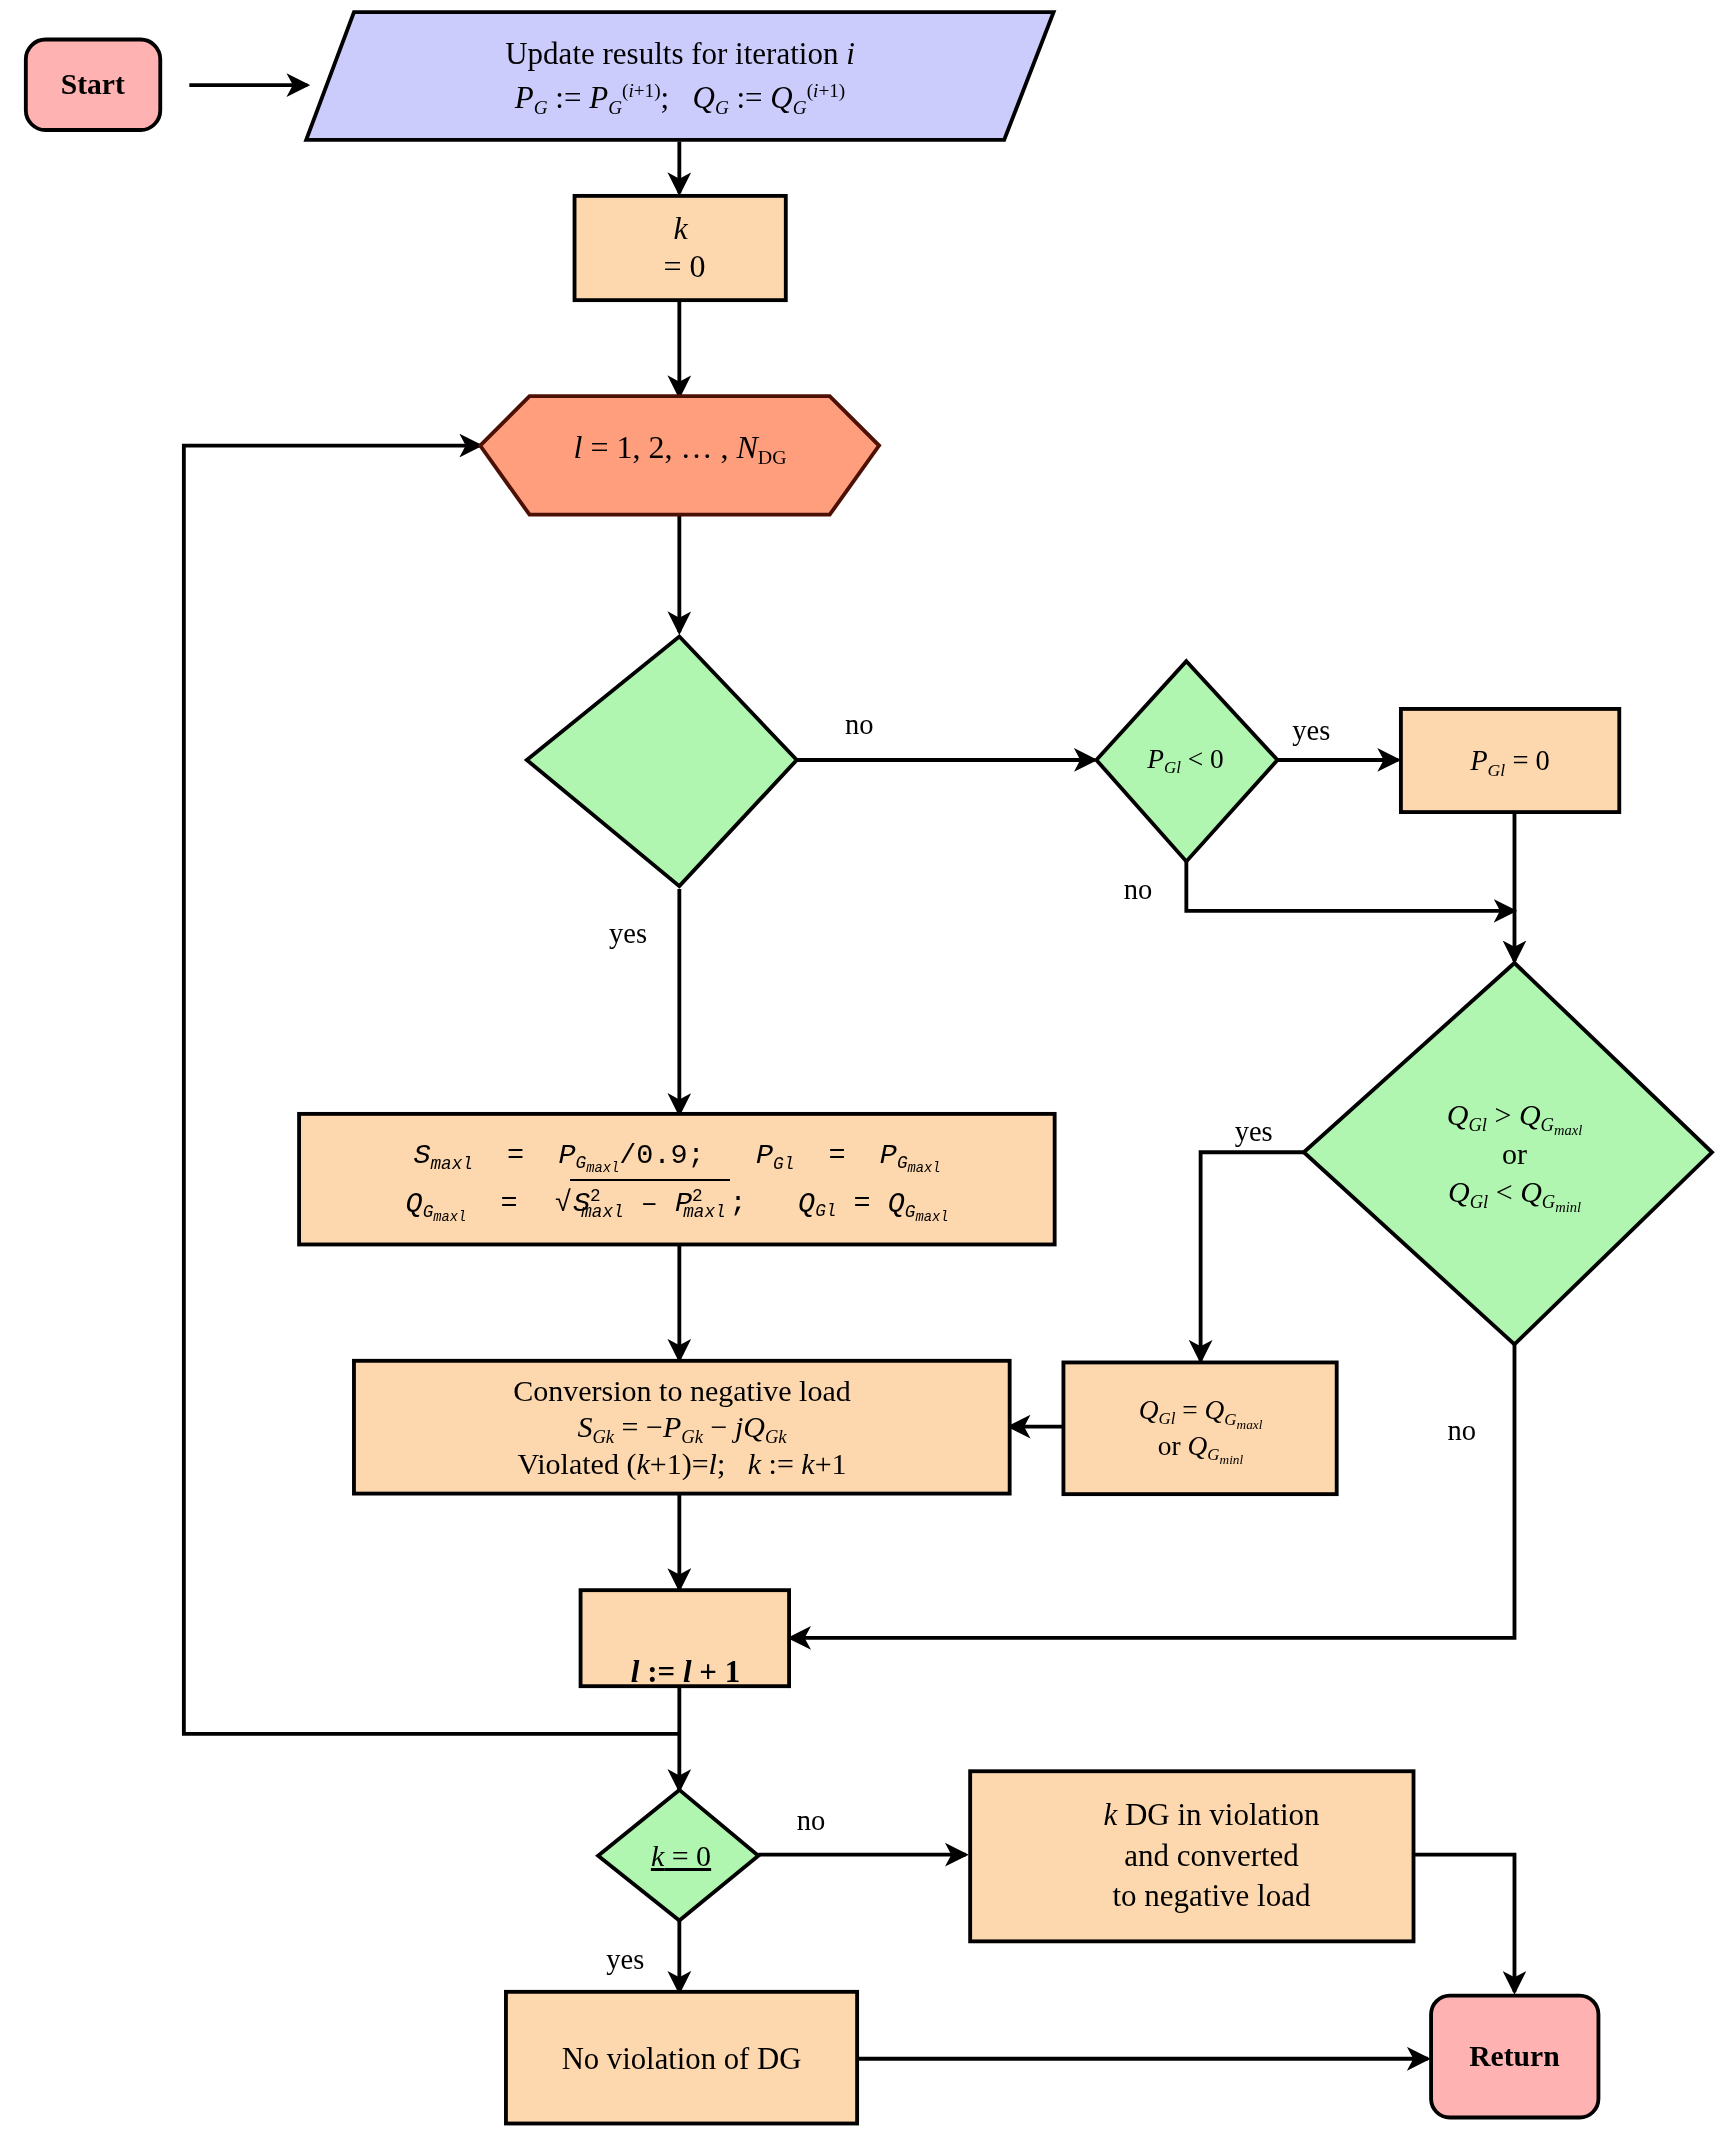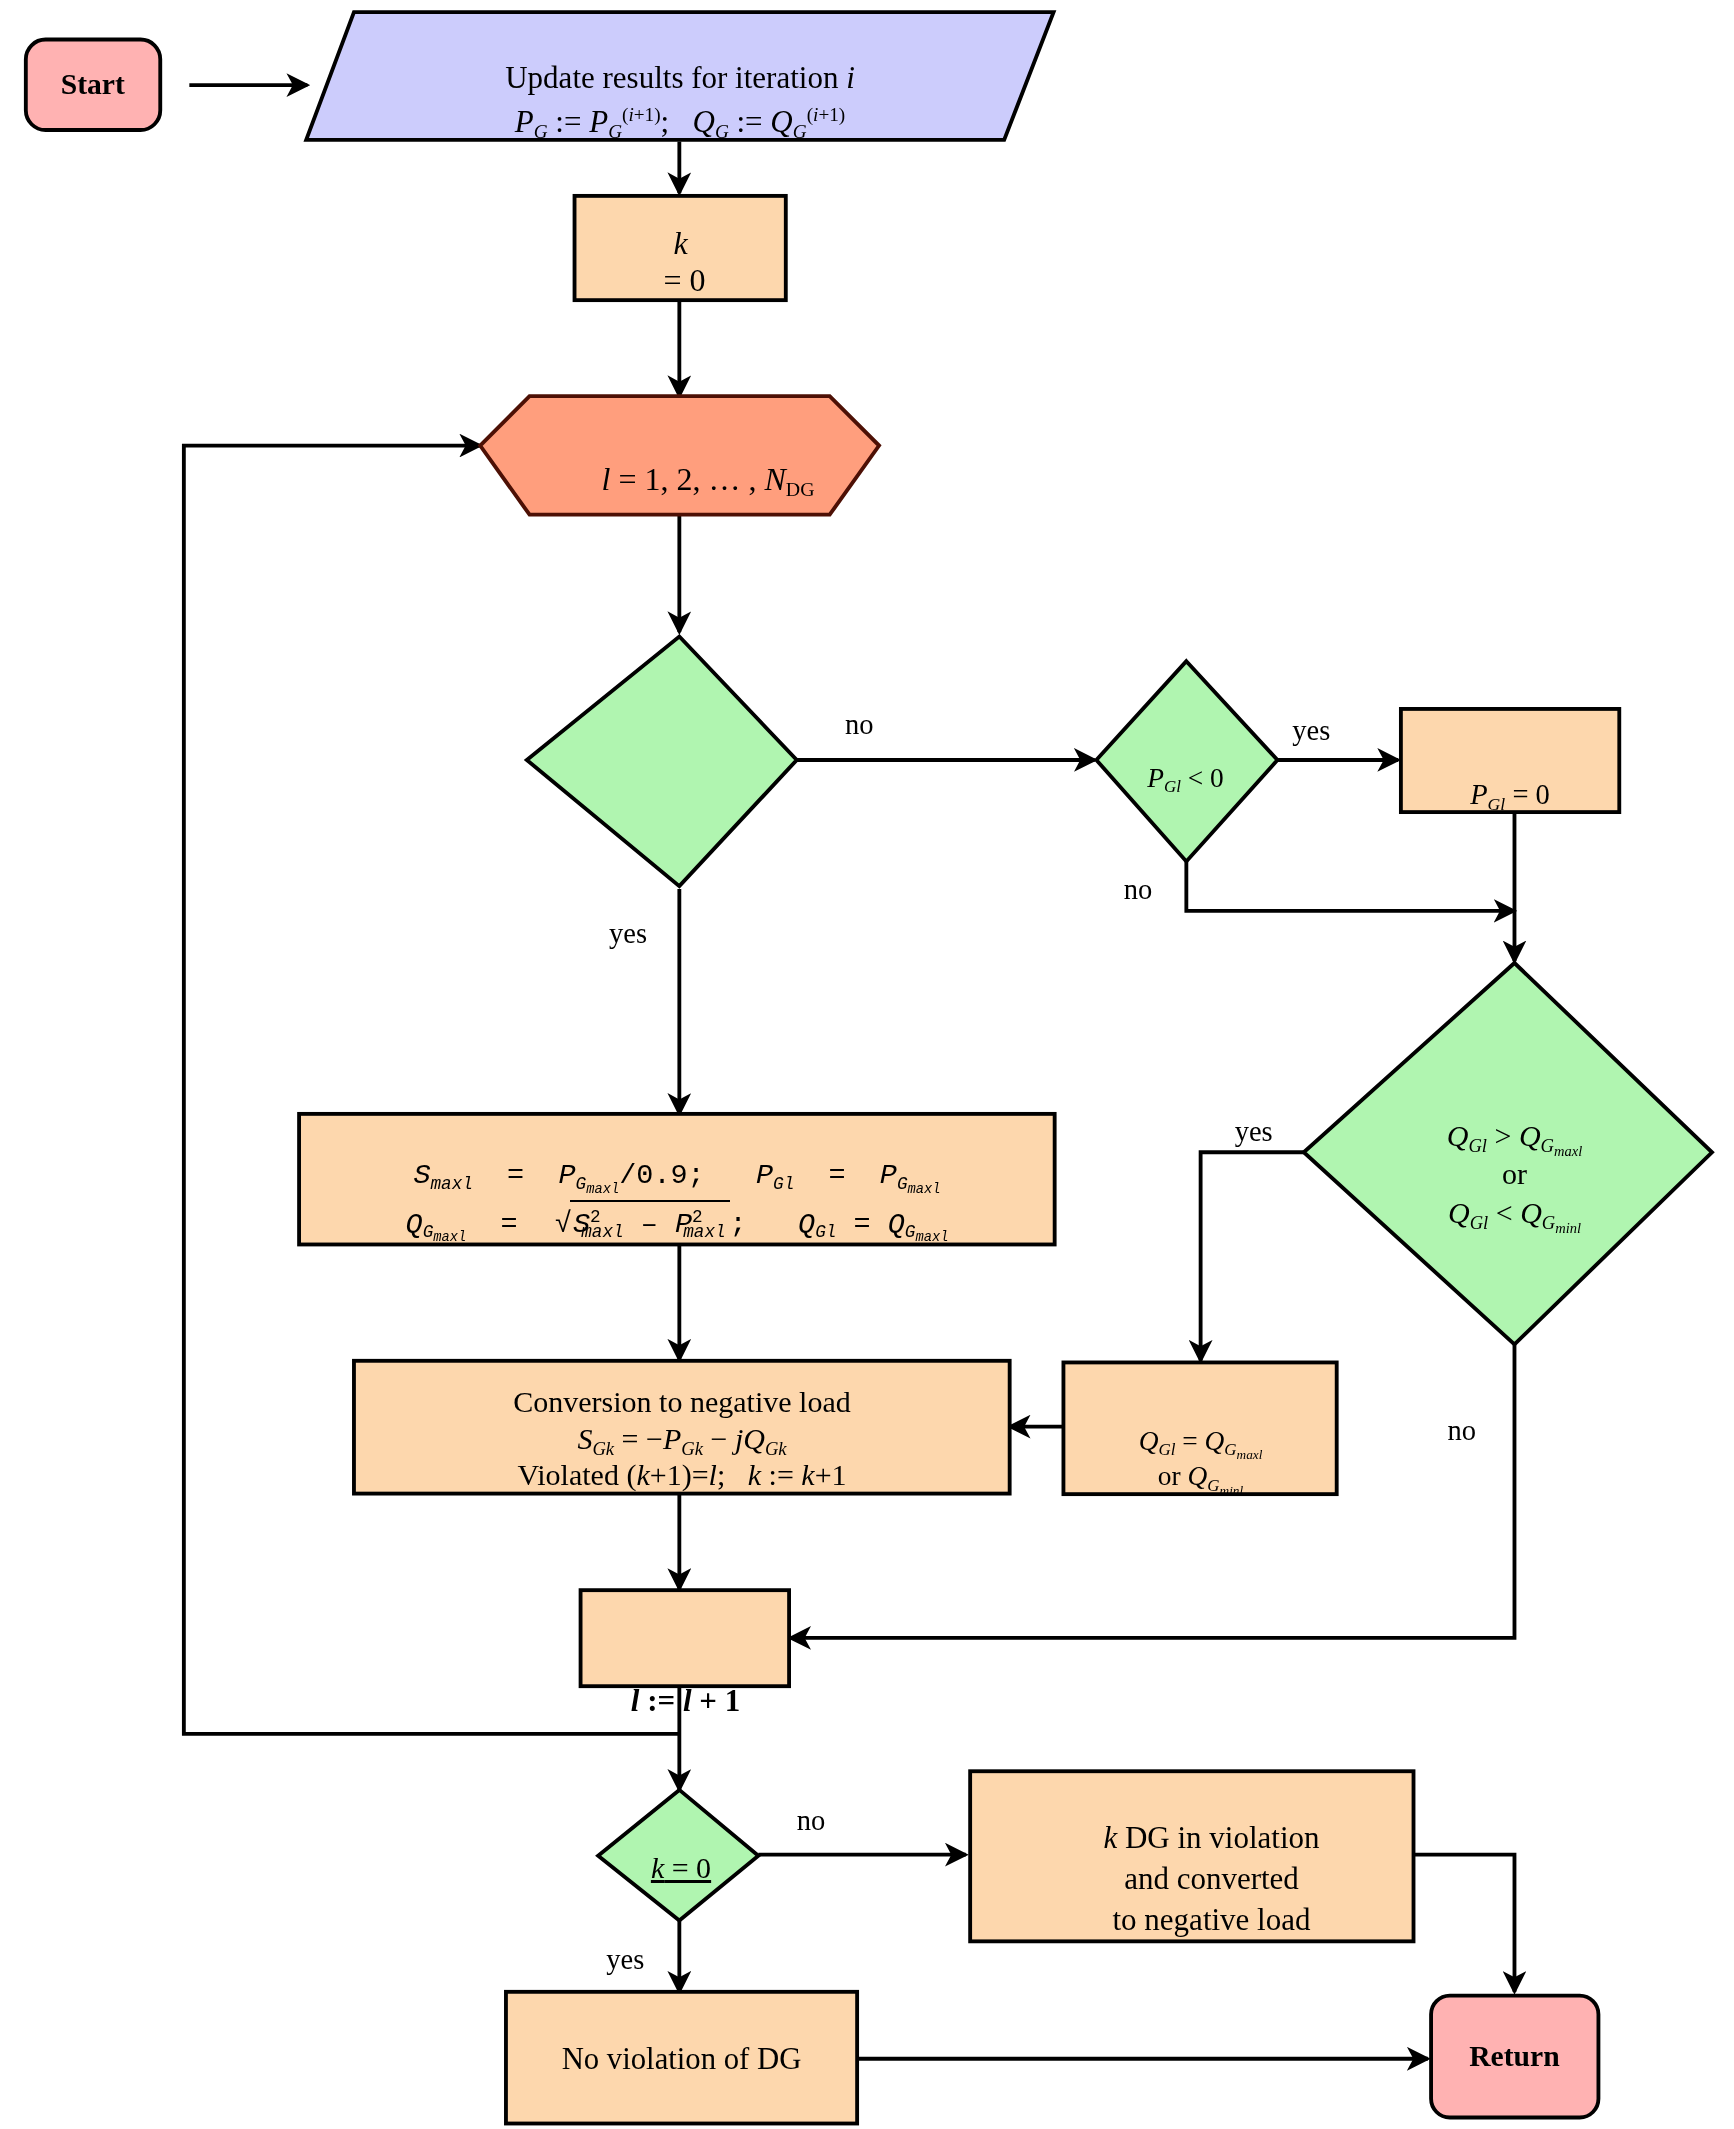--- a/index.html
+++ b/index.html
@@ -47,21 +47,21 @@
     fill: #000000;
     font-size: 54px;
   }
 
   
   .txtbox {
     position: absolute;
     display: flex;
     flex-direction: column;
     align-items: center;
-    justify-content: flex-end;
+    justify-content: center;
     text-align: center;
     color: #000;
     line-height: 1.18;
     pointer-events: none;
     white-space: nowrap;
   }
   .ital { font-style: italic; }
   .up { font-style: normal; }
   sub.s {
     font-size: 0.62em;
@@ -207,21 +207,21 @@
     <span class="ln">Update results for iteration <span class="ital">i</span></span>
     <span class="ln" style="margin-top:7.7px;">
       <span class="ital">P</span><sub class="s">G</sub>&nbsp;:=&nbsp;<span class="ital">P</span><sub class="s">G</sub><sup class="p">(<span class="ital">i</span>+1)</sup>;&nbsp;&nbsp;&nbsp;<span class="ital">Q</span><sub class="s">G</sub>&nbsp;:=&nbsp;<span class="ital">Q</span><sub class="s">G</sub><sup class="p">(<span class="ital">i</span>+1)</sup>
     </span>
   </div>
 
   <div class="txtbox" style="left:575px; top:196px; width:211px; height:104px; font-size:32px;">
     <span class="ital">k</span>&nbsp;=&nbsp;0
   </div>
 
-  <div class="txtbox" style="left:558px; top:396px; width:300px; height:103px; font-size:32px;">
+  <div class="txtbox" style="left:530px; top:396px; width:300px; height:103px; font-size:32px;">
     <span><span class="ital">l</span> = 1, 2, … , <span class="ital">N</span><sub class="s" style="font-style:normal">DG</sub></span>
   </div>
 
 
   <div class="txtbox" style="left:1103px; top:725px; width:165px; height:69px; font-size:27.4px;">
     <span><span class="ital">P</span><sub class="s">Gl</sub> &lt; 0</span>
   </div>
 
   <div class="txtbox" style="left:1401px; top:709px; width:218px; height:103px; font-size:28.5px;">
     <span><span class="ital">P</span><sub class="s">Gl</sub> = 0</span>

